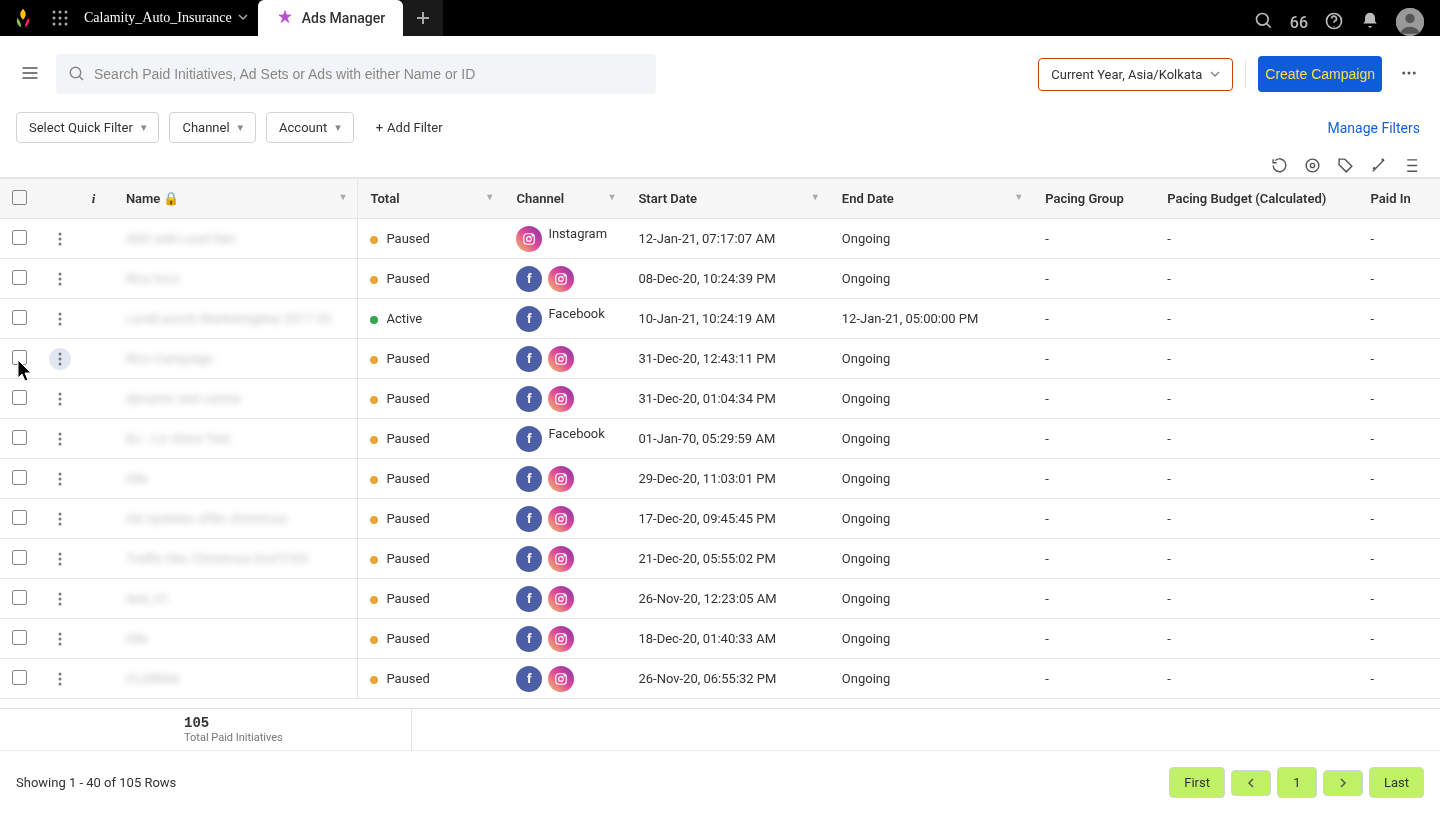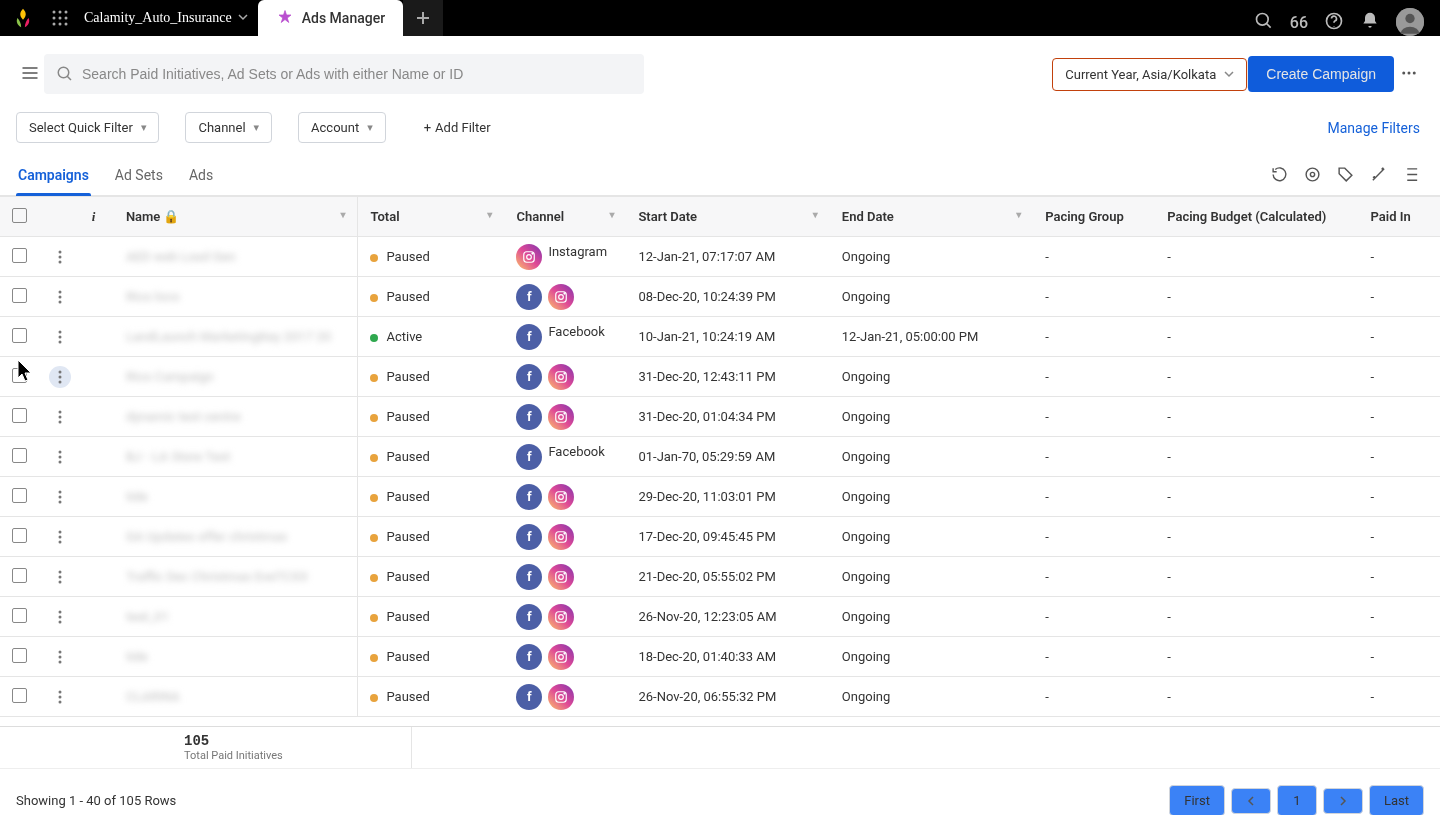--- a/index.html
+++ b/index.html
@@ -13,34 +13,34 @@
 .topbar .project-tab .chev { margin-left: 6px; }
 .topbar .active-tab { background: #fff; color: #333; height: 36px; display: flex; align-items: center; padding: 16px 18px; border-top-left-radius: 6px; border-top-right-radius: 6px; font-size: 14px; font-weight: 500; }
 .topbar .active-tab svg { margin-right: 8px; }
 .topbar .add-tab { width: 40px; height: 36px; background: #1a1a1a; display: flex; align-items: center; justify-content: center; cursor: pointer; color: #aaa; }
 .topbar .spacer { flex: 1; }
 .topbar .right-icons { display: flex; align-items: center; gap: 16px; padding-right: 16px; color: #bbb; }
 .topbar .right-icons > * { cursor: pointer; margin-top: 8px; }
 .topbar .avatar { width: 28px; height: 28px; border-radius: 50%; background: #888; display: flex; align-items: center; justify-content: center; }
 
 
-.toolbar { display: flex; align-items: center; padding: 18px 16px; gap: 0; }
+.toolbar { display: flex; align-items: center; padding: 18px 16px; gap: 12px; }
 .toolbar .menu-icon { cursor: pointer; color: #555; padding: 4px; }
 .search-box { flex: 0 0 600px; background: #f3f4f6; border-radius: 4px; height: 40px; display: flex; align-items: center; padding: 0 12px; color: #888; }
 .search-box input { border: none; background: transparent; font-size: 14px; flex: 1; outline: none; margin-left: 8px; }
 .search-box input::placeholder { color: #888; }
 .toolbar .spacer { flex: 1; }
 .date-selector { border: 1px solid #c2410c; border-radius: 4px; padding: 8px 12px; font-size: 13px; display: flex; align-items: center; cursor: pointer; }
 .date-selector .chev { margin-left: 8px; color: #888; }
-.btn-primary { background: #0F5CDB; color: #e5e5e5; border: none; border-radius: 4px; padding: 10px 18px; font-size: 14px; font-weight: 500; cursor: pointer; }
+.btn-primary { background: #0F5CDB; color: #fde047; border: none; border-radius: 4px; padding: 10px 7px; font-size: 14px; font-weight: 500; cursor: pointer; }
 .more-actions { cursor: pointer; color: #555; padding: 6px; }
 .divider-vert { width: 1px; height: 28px; background: #e5e5e5; }
 
 
-.filter-row { display: flex; align-items: center; padding: 0 16px 14px; gap: 26px; }
+.filter-row { display: flex; align-items: center; padding: 0 16px 14px; gap: 10px; }
 .filter-pill { border: 1px solid #d1d5db; border-radius: 4px; padding: 7px 12px; font-size: 13px; display: flex; align-items: center; cursor: pointer; background: #fff; }
 .filter-pill .chev { margin-left: 8px; color: #888; font-size: 11px; }
 .add-filter { padding: 7px 12px; font-size: 13px; display: flex; align-items: center; cursor: pointer; color: #333; }
 .manage-filters { color: #1561D9; font-size: 14px; cursor: pointer; margin-left: auto; margin-right: 4px; }
 
 
 .tab-row { display: flex; align-items: center; padding: 0 16px; border-bottom: 1px solid #e5e5e5; }
 .tab { padding: 10px 2px 12px; font-size: 14px; color: #666; cursor: pointer; margin-right: 22px; position: relative; }
 .tab.active { color: #1561D9; font-weight: 600; }
 .tab.active::after { content: ""; position: absolute; bottom: -1px; left: 0; right: 0; height: 3px; background: #1561D9; border-radius: 2px 2px 0 0; }
@@ -83,21 +83,21 @@
 
 .totals-row { display: flex; border-top: 1px solid #ddd; }
 .totals-left { width: 412px; border-right: 1px solid #e5e5e5; padding: 6px 0 6px 184px; }
 .totals-num { font-weight: 700; font-size: 14px; font-family: Liberation Mono, monospace; }
 .totals-label { font-size: 11px; color: #777; }
 .totals-rest { flex: 1; background: #fff; }
 
 
 .pagination { display: flex; align-items: center; padding: 16px; border-top: 1px solid #eee; }
 .pagination .spacer { flex: 1; }
-.pg-btn { border: 1px solid #d1d5db; border-radius: 4px; padding: 7px 14px; font-size: 13px; cursor: pointer; background: #3b82f6; margin-left: 6px; display: flex; align-items: center; justify-content: center; min-width: 40px; }
+.pg-btn { border: 1px solid #d1d5db; border-radius: 4px; padding: 7px 14px; font-size: 13px; cursor: pointer; background: #bef264; margin-left: 6px; display: flex; align-items: center; justify-content: center; min-width: 40px; }
 
 
 .cursor-overlay { position: absolute; left: 14px; top: 358px; pointer-events: none; }
 </style>
 </head>
 <body>
 
 <div class="topbar">
   <div class="logo">
     <svg width="22" height="22" viewBox="0 0 24 24">
@@ -207,25 +207,20 @@
     <span class="chev">▾</span>
   </div>
   <div class="add-filter">
     <span style="margin-right:4px;">+</span>
     <span>Add Filter</span>
   </div>
   <a class="manage-filters">Manage Filters</a>
 </div>
 
 <div class="tab-row">
-  <div id="tabs-container" style="display:flex;">
-      <div class="tab active">Campaigns</div>
-      <div class="tab">Ad Sets</div>
-      <div class="tab">Ads</div>
-    </div>
   <div class="spacer"></div>
   <div class="tab-actions">
     <span><svg width="17" height="17" viewBox="0 0 24 24" fill="none" stroke="#555" stroke-width="2">
           <path d="M3 12 a9 9 0 1 0 3-7 M3 3 v5 h5"></path>
         </svg></span>
     <span><svg width="17" height="17" viewBox="0 0 24 24" fill="none" stroke="#555" stroke-width="2">
           <circle cx="12" cy="12" r="3"></circle>
           <circle cx="12" cy="12" r="9"></circle>
         </svg></span>
     <span><svg width="17" height="17" viewBox="0 0 24 24" fill="none" stroke="#555" stroke-width="2">

